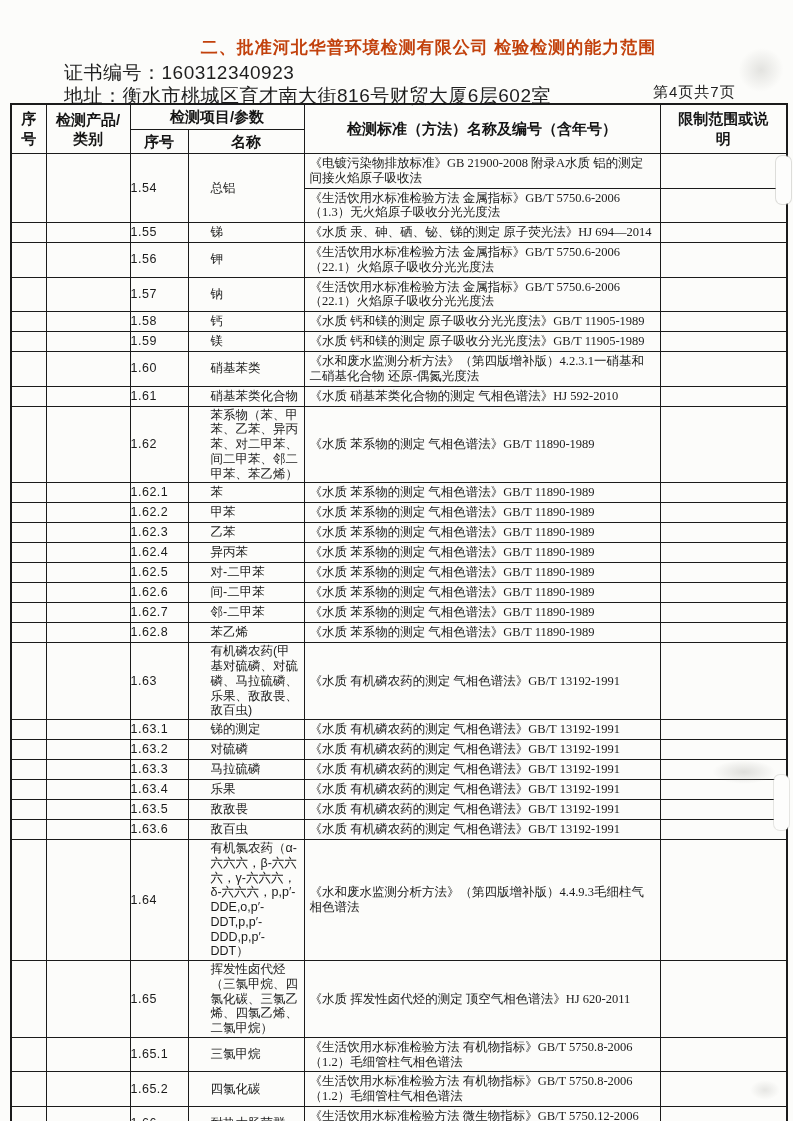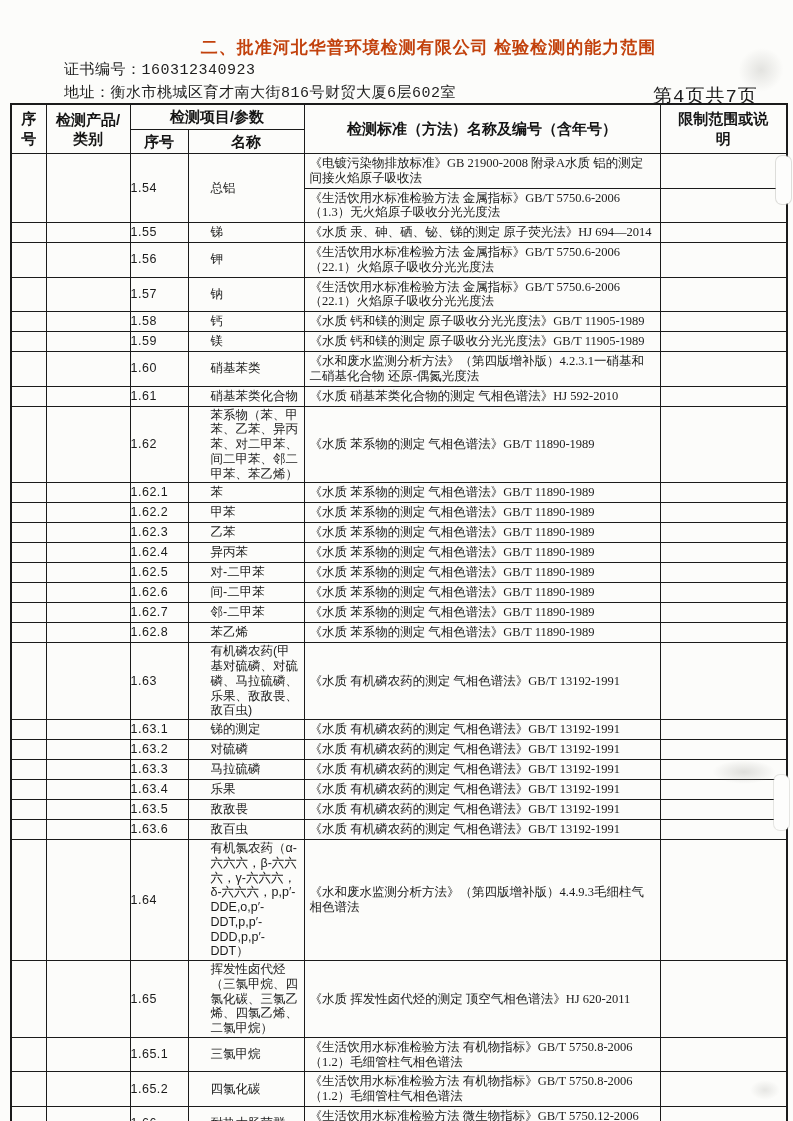--- a/index.html
+++ b/index.html
@@ -9,24 +9,24 @@
     background: #fcfcfa;
     overflow: hidden;
     font-family: "Liberation Sans", "DejaVu Sans", sans-serif;
     color: #1d1d1d;
   }
   .doc-title {
     position: absolute; top: 36px; left: 0; width: 100%;
     text-align: center; font-size: 17px; font-weight: bold;
     letter-spacing: 1px; color: #c2410c; margin-left: 32px;
   }
-  .info-line { position: absolute; left: 64px; font-size: 15px; letter-spacing: 0.5px; font-family: Liberation Mono, monospace; }
+  .info-line { position: absolute; left: 64px; font-size: 19px; letter-spacing: 0.5px; }
   .cert-line { top: 60px; }
   .addr-line { top: 83px; }
-  .page-indicator { position: absolute; top: 83px; left: 653px; font-size: 19px; letter-spacing: 1px; font-family: Liberation Mono, monospace; }
+  .page-indicator { position: absolute; top: 83px; left: 653px; font-size: 15px; letter-spacing: 1px; }
 
   table.cap-table {
     position: absolute; top: 103px; left: 10px;
     width: 776px; border-collapse: collapse; table-layout: fixed;
     border: 2px solid #1b1b1b;
   }
   .cap-table th, .cap-table td {
     border: 1.5px solid #1b1b1b;
     vertical-align: middle;
     word-break: break-word;

